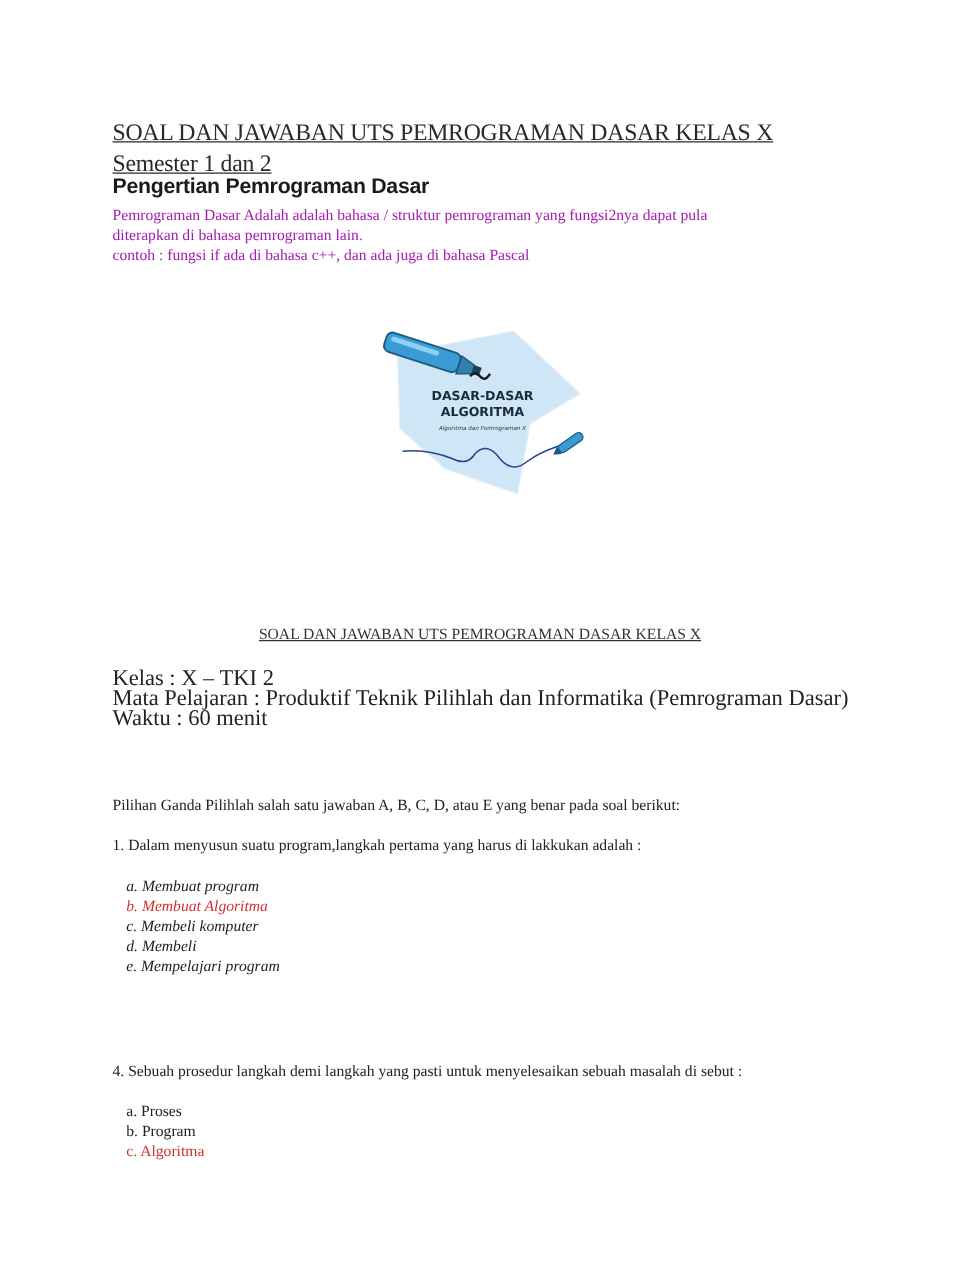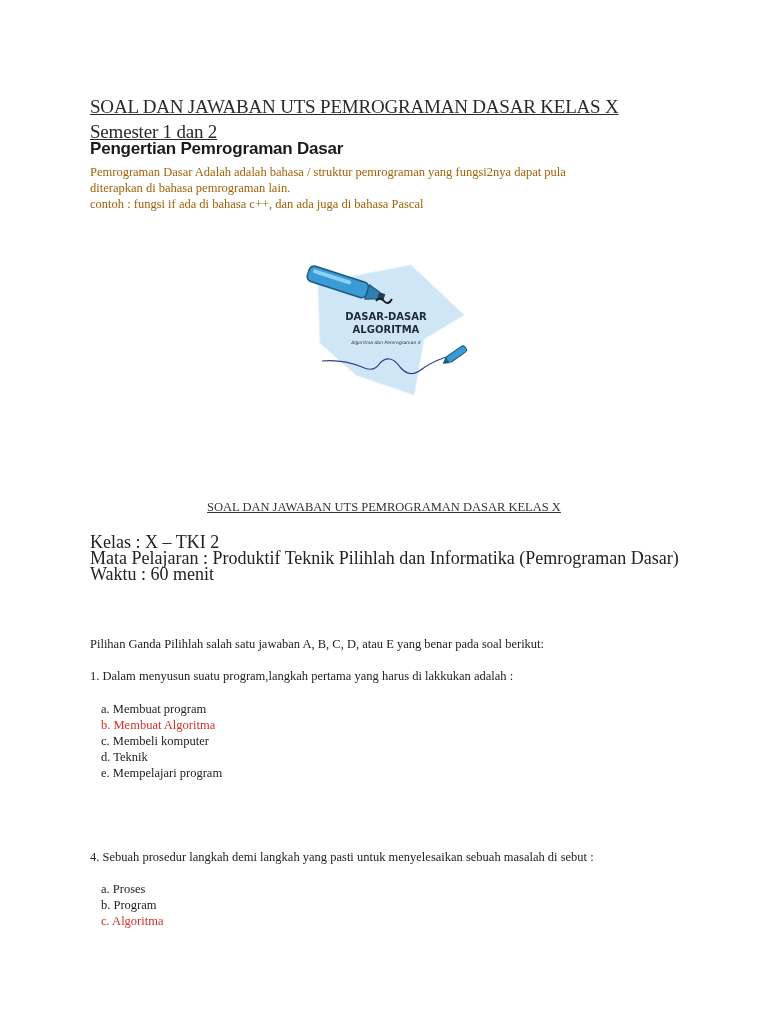--- a/index.html
+++ b/index.html
@@ -3,21 +3,21 @@
 <meta charset="utf-8">
 <style>
   html, body { margin: 0; padding: 0; background: #ffffff; }
   body { width: 768px; height: 1024px; position: relative; overflow: hidden;
          font-family: "Liberation Serif", "DejaVu Serif", serif; color: #222; }
   .abs { position: absolute; }
   .title { left: 90px; top: 94px; width: 600px; font-size: 19px; line-height: 25px;
            text-decoration: underline; color: #2a2a2a; letter-spacing: -0.2px; }
   .heading { left: 90px; top: 139px; font-family: "Liberation Sans", "DejaVu Sans", sans-serif;
              font-weight: bold; font-size: 17px; color: #1a1a1a; letter-spacing: -0.2px; }
-  .para { left: 90px; top: 164px; width: 580px; font-size: 12.5px; line-height: 16px; color: #a16207; }
+  .para { left: 90px; top: 164px; width: 580px; font-size: 12.5px; line-height: 16px; color: #a21caf; }
   .para div { white-space: nowrap; }
   .figure { left: 296px; top: 263px; width: 180px; height: 135px; }
   .center-title { left: 0; width: 768px; top: 500px; text-align: center; font-size: 12.5px;
                   text-decoration: underline; color: #333; }
   .meta { left: 90px; top: 534px; font-size: 18px; line-height: 16px; color: #222; }
   .text { left: 90px; font-size: 12.5px; line-height: 16px; color: #222; white-space: nowrap; text-align: right; }
   .options { left: 101px; font-size: 12.5px; line-height: 16px; color: #222; }
   .options div { white-space: nowrap; }
   .correct { color: #d0312d; }
 </style>
@@ -60,25 +60,25 @@
 <div class="abs meta">
   <div>Kelas : X – TKI 2</div>
   <div>Mata Pelajaran : Produktif Teknik Pilihlah dan Informatika (Pemrograman Dasar)</div>
   <div>Waktu : 60 menit</div>
 </div>
 
 <div class="abs text" style="top:636px;">Pilihan Ganda Pilihlah salah satu jawaban A, B, C, D, atau E yang benar pada soal berikut:</div>
 
 <div class="abs text" style="top:668px;">1. Dalam menyusun suatu program,langkah pertama yang harus di lakkukan adalah :</div>
 
-<div class="abs options" style="top:701px;">
+<div class="abs options" style="top:701px;font-style:italic;">
   <div>a. Membuat program</div>
   <div class="correct">b. Membuat Algoritma</div>
   <div>c. Membeli komputer</div>
-  <div>d. Teknik</div>
+  <div>d. Membeli</div>
   <div>e. Mempelajari program</div>
 </div>
 
 <div class="abs text" style="top:849px;">4. Sebuah prosedur langkah demi langkah yang pasti untuk menyelesaikan sebuah   masalah di sebut :</div>
 
 <div class="abs options" style="top:881px;">
   <div>a. Proses</div>
   <div>b. Program</div>
   <div class="correct">c. Algoritma</div>
 </div>

